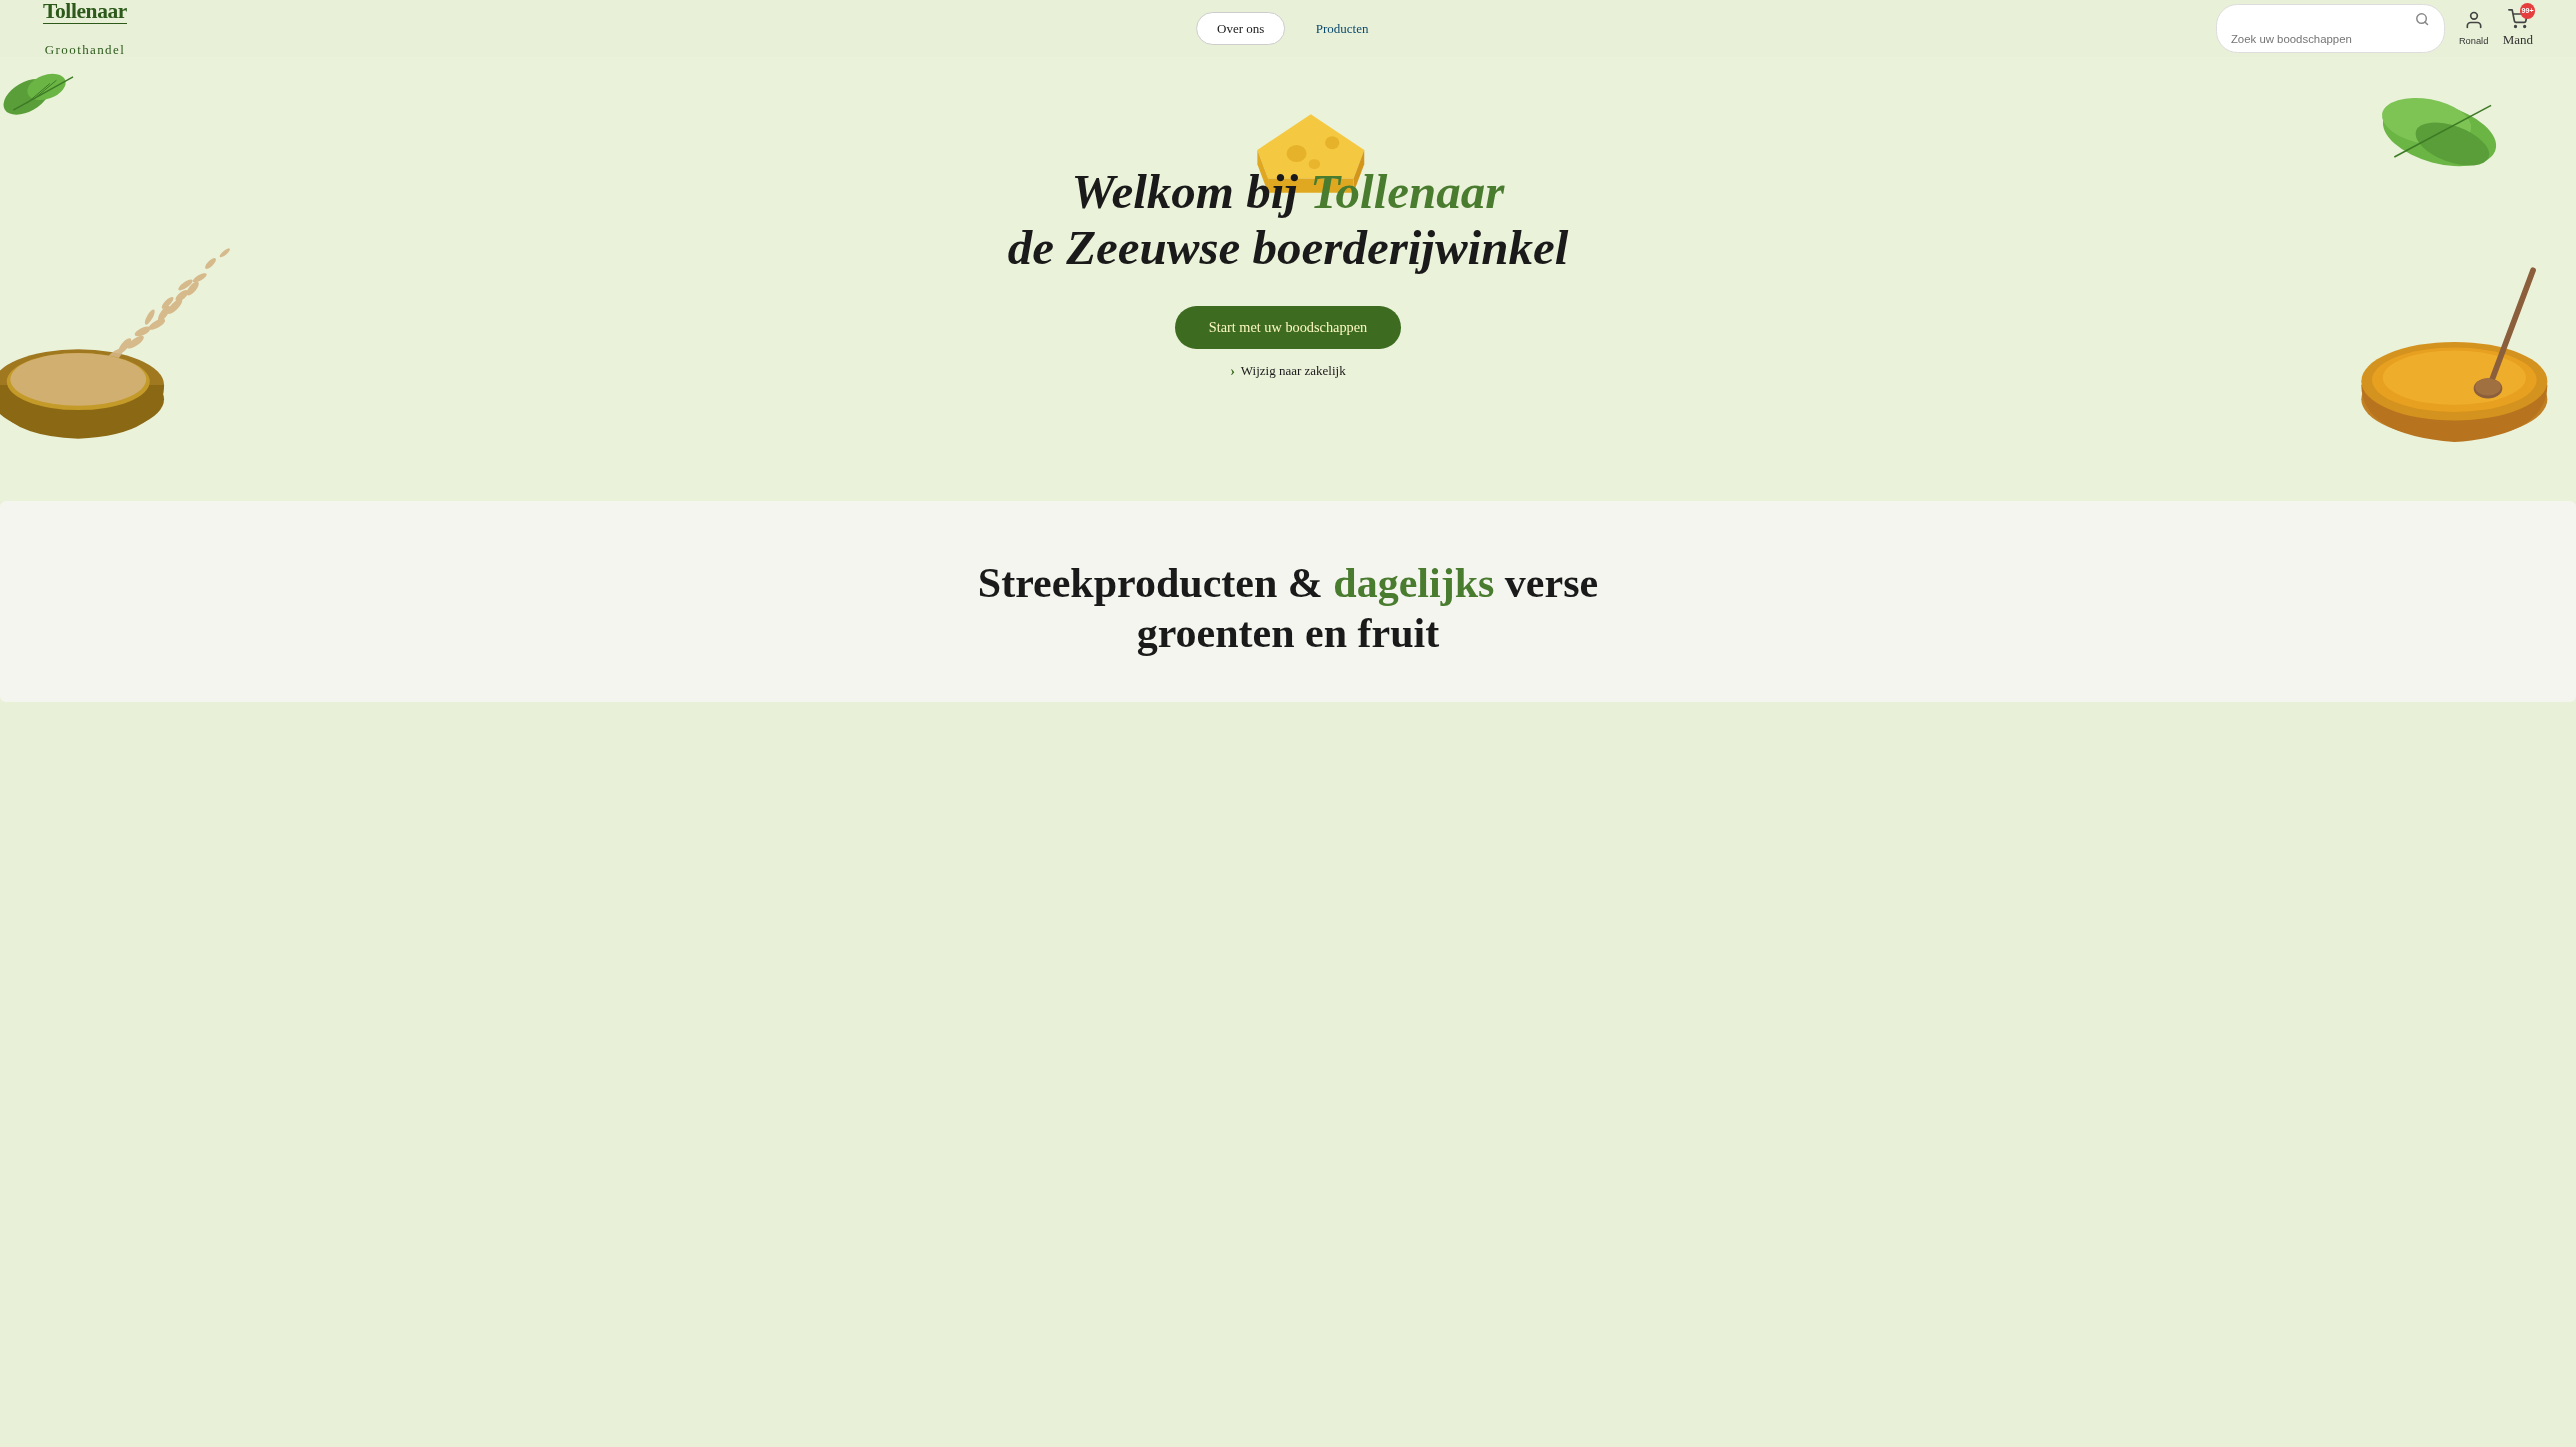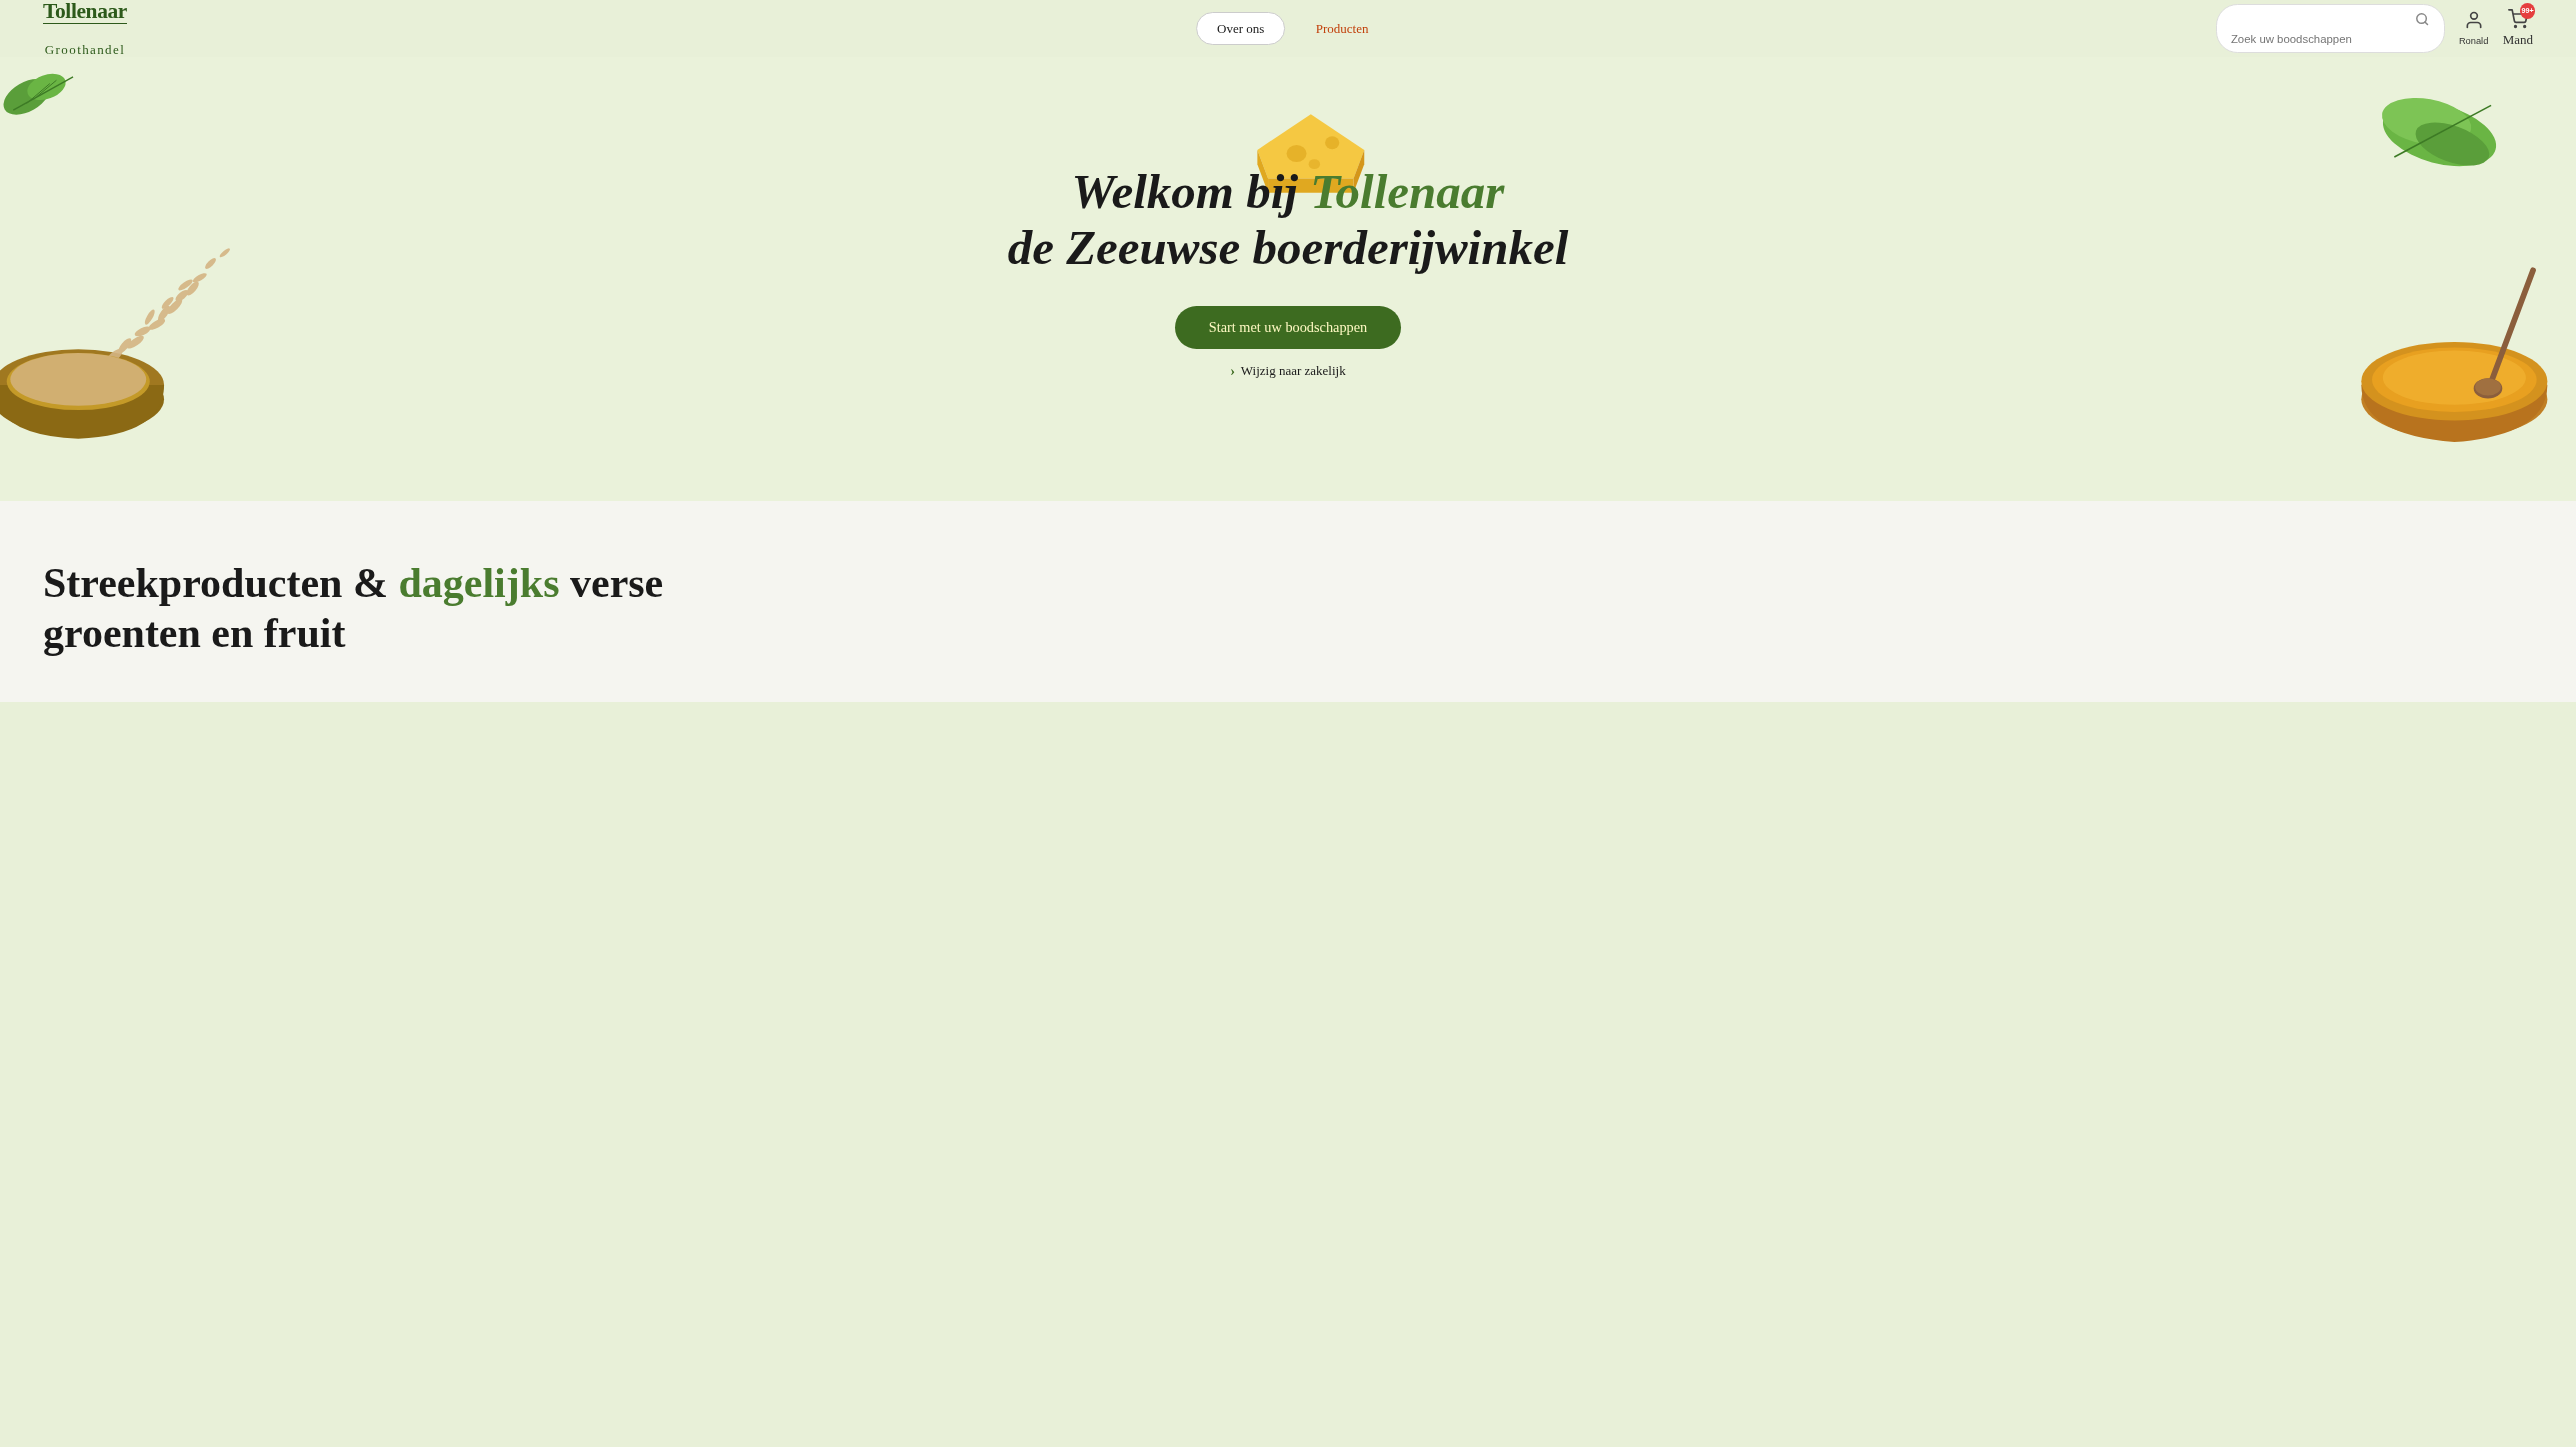--- a/index.html
+++ b/index.html
@@ -68,21 +68,21 @@
       font-size: 13px;
       font-family: Georgia, serif;
       color: #1a1a1a;
       cursor: pointer;
       font-weight: 500;
     }
 
     .nav-link-producten {
       font-size: 13px;
       font-family: Georgia, serif;
-      color: #c2410c;
+      color: #0c4a6e;
       cursor: pointer;
       padding: 7.2px 11.4px;
       text-decoration: none;
       font-weight: 500;
     }
 
     .header-right {
       display: flex;
       align-items: center;
       gap: 14.3px;
@@ -281,21 +281,22 @@
     .hero-secondary-link .chevron {
       font-size: 14.3px;
       color: #3d6b20;
       font-weight: bold;
     }
 
     
     .section-below {
       background-color: #f5f5f0;
       padding: 57px 43px 43px;
-      text-align: left;
+      text-align: center;
+      border-radius: 6px;
     }
 
     .section-title {
       font-size: 42px;
       font-family: Georgia, serif;
       font-weight: bold;
       color: #1a1a1a;
       line-height: 1.2;
     }
 

